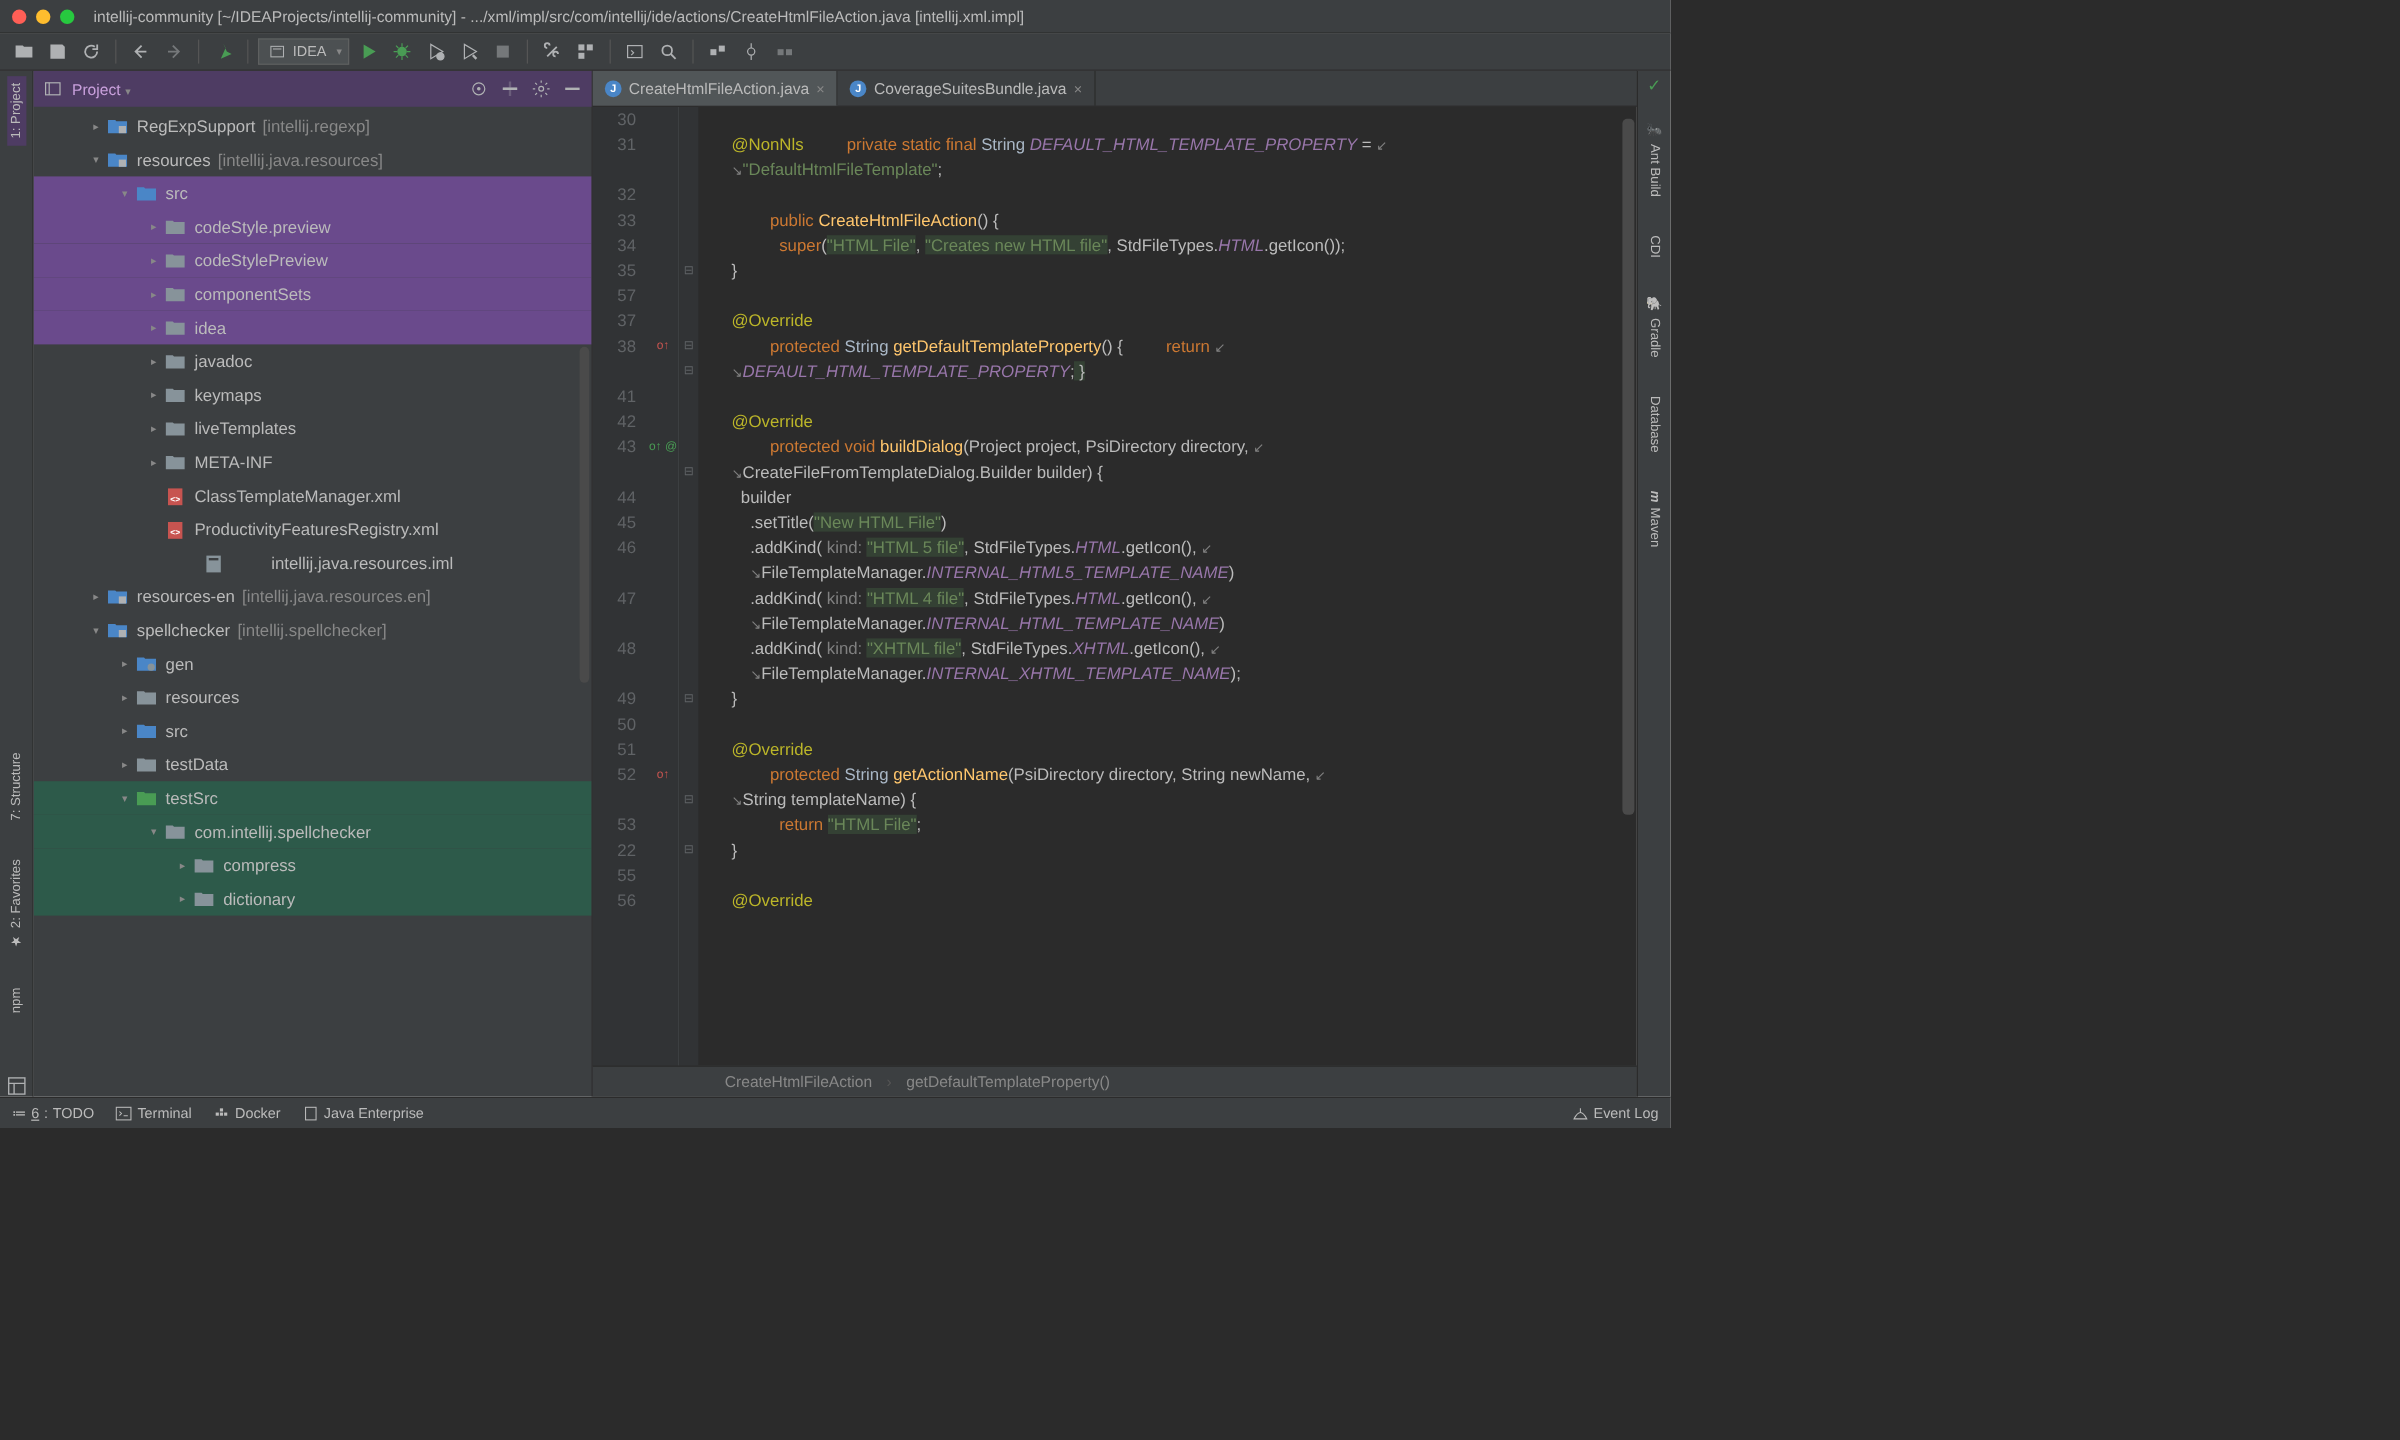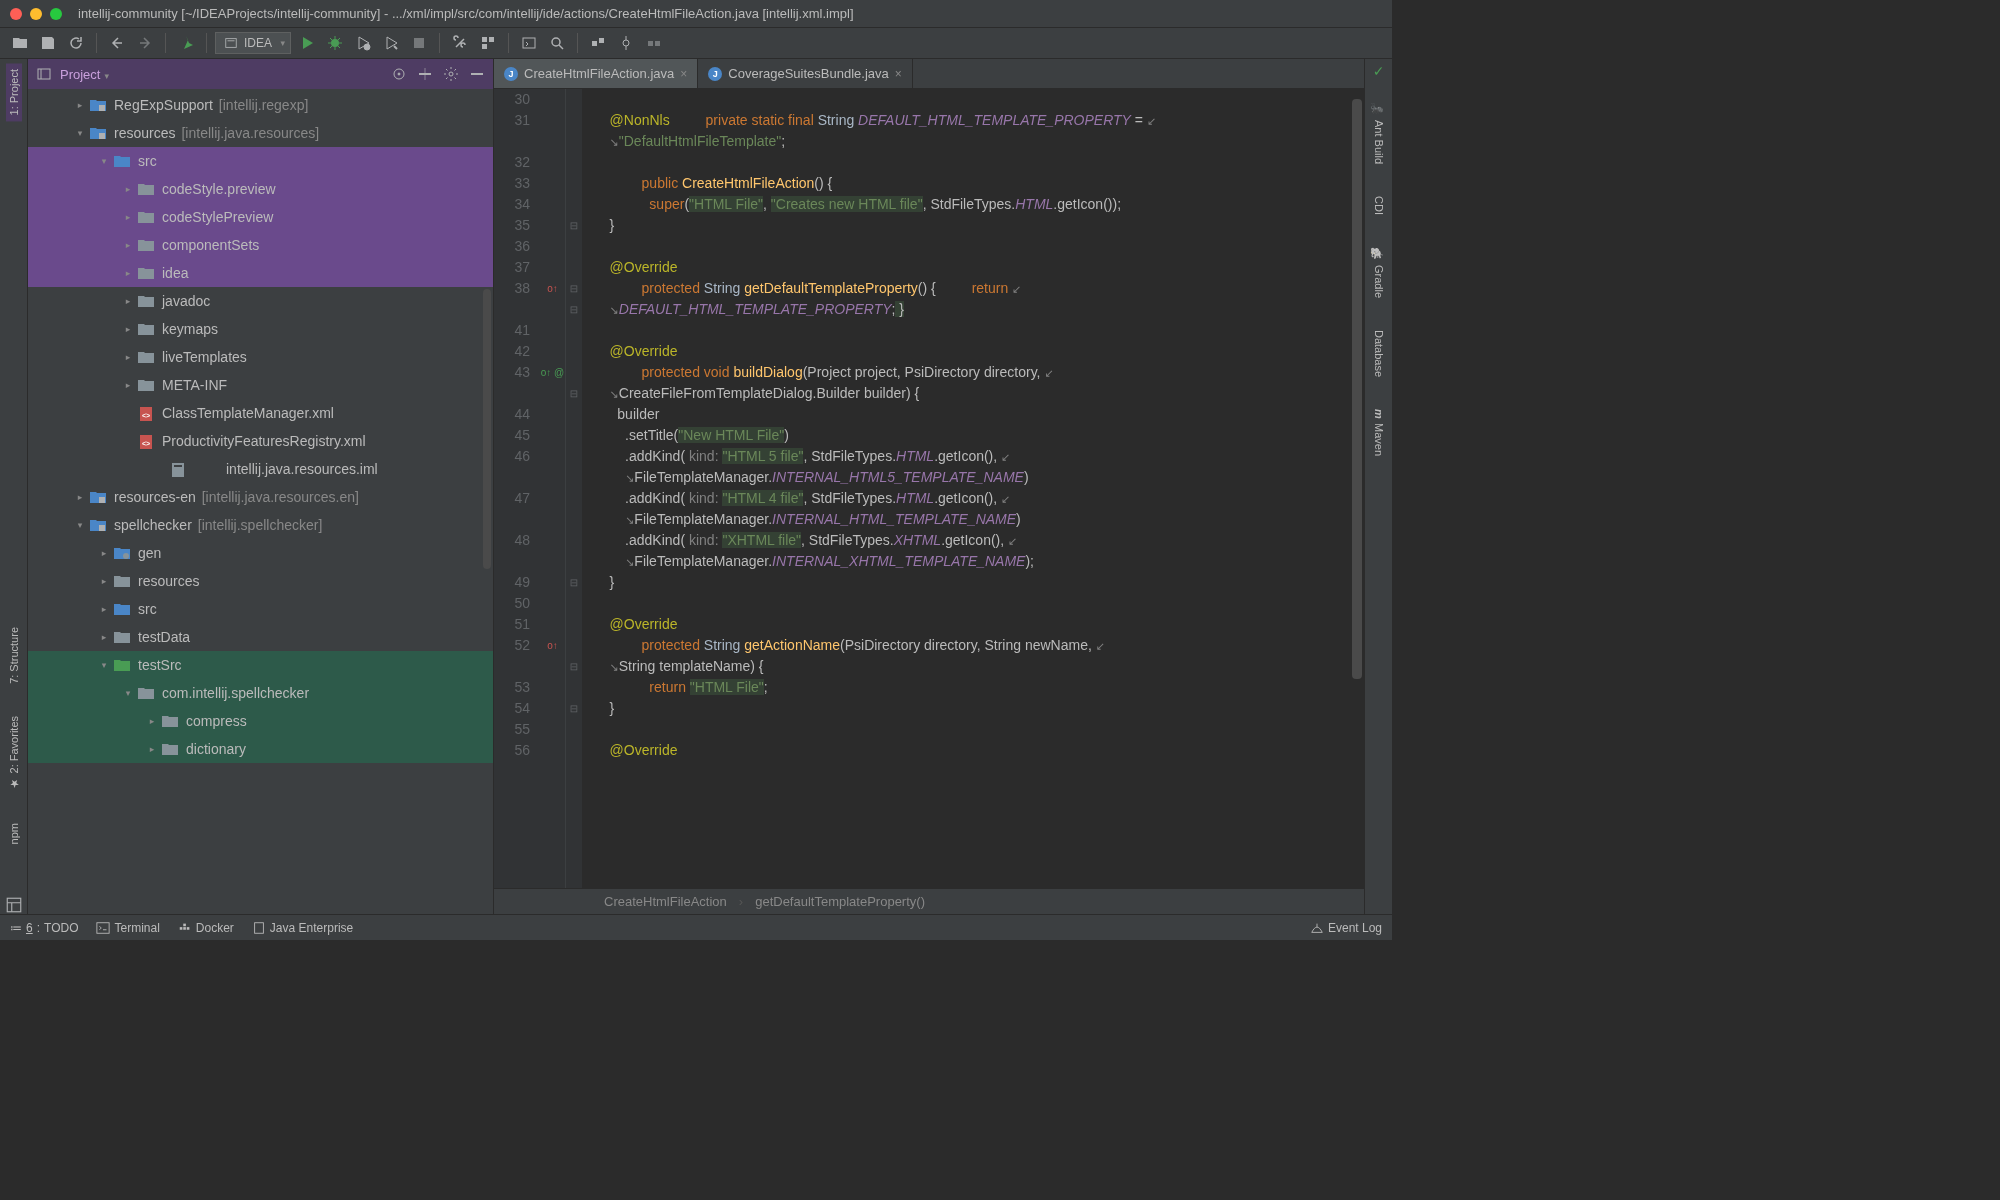--- a/index.html
+++ b/index.html
@@ -522,21 +522,21 @@
         </div>
       <div class="editor">
         <div class="gutter" id="lngutter">
             <div class="gutter-line">30</div>
             <div class="gutter-line">31</div>
             <div class="gutter-line"></div>
             <div class="gutter-line">32</div>
             <div class="gutter-line">33</div>
             <div class="gutter-line">34</div>
             <div class="gutter-line">35</div>
-            <div class="gutter-line">36</div>
+            <div class="gutter-line">57</div>
             <div class="gutter-line">37</div>
             <div class="gutter-line">38</div>
             <div class="gutter-line"></div>
             <div class="gutter-line">41</div>
             <div class="gutter-line">42</div>
             <div class="gutter-line">43</div>
             <div class="gutter-line"></div>
             <div class="gutter-line">44</div>
             <div class="gutter-line">45</div>
             <div class="gutter-line">46</div>
@@ -544,21 +544,21 @@
             <div class="gutter-line">47</div>
             <div class="gutter-line"></div>
             <div class="gutter-line">48</div>
             <div class="gutter-line"></div>
             <div class="gutter-line">49</div>
             <div class="gutter-line">50</div>
             <div class="gutter-line">51</div>
             <div class="gutter-line">52</div>
             <div class="gutter-line"></div>
             <div class="gutter-line">53</div>
-            <div class="gutter-line">54</div>
+            <div class="gutter-line">22</div>
             <div class="gutter-line">55</div>
             <div class="gutter-line">56</div>
           </div>
         <div class="marker-gutter" id="mkgutter">
             <div class="marker-line"></div>
             <div class="marker-line"></div>
             <div class="marker-line"></div>
             <div class="marker-line"></div>
             <div class="marker-line"></div>
             <div class="marker-line"></div>

